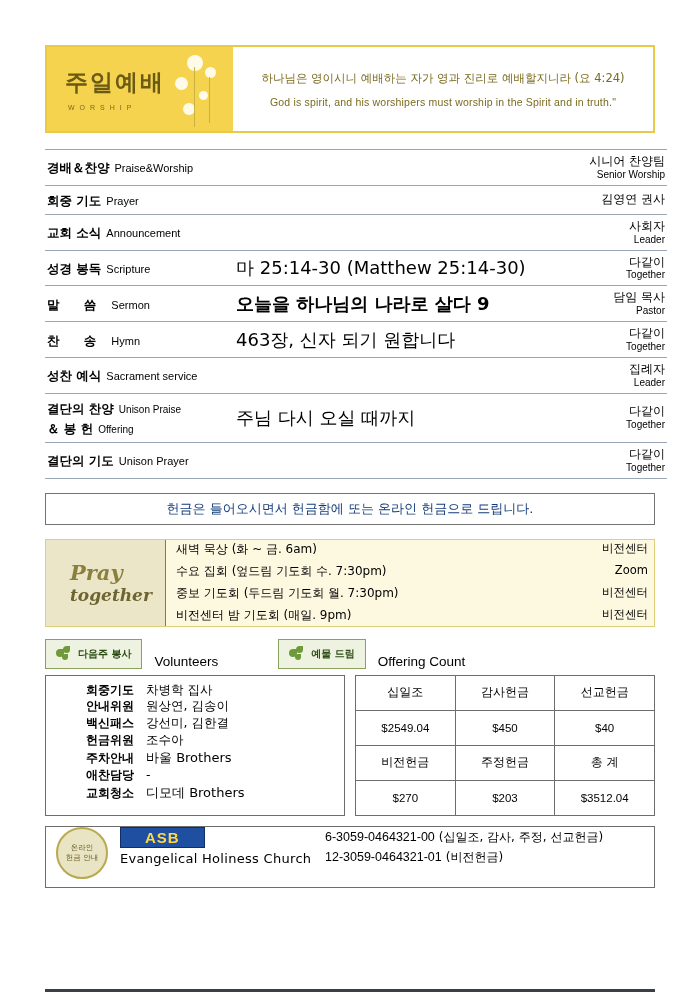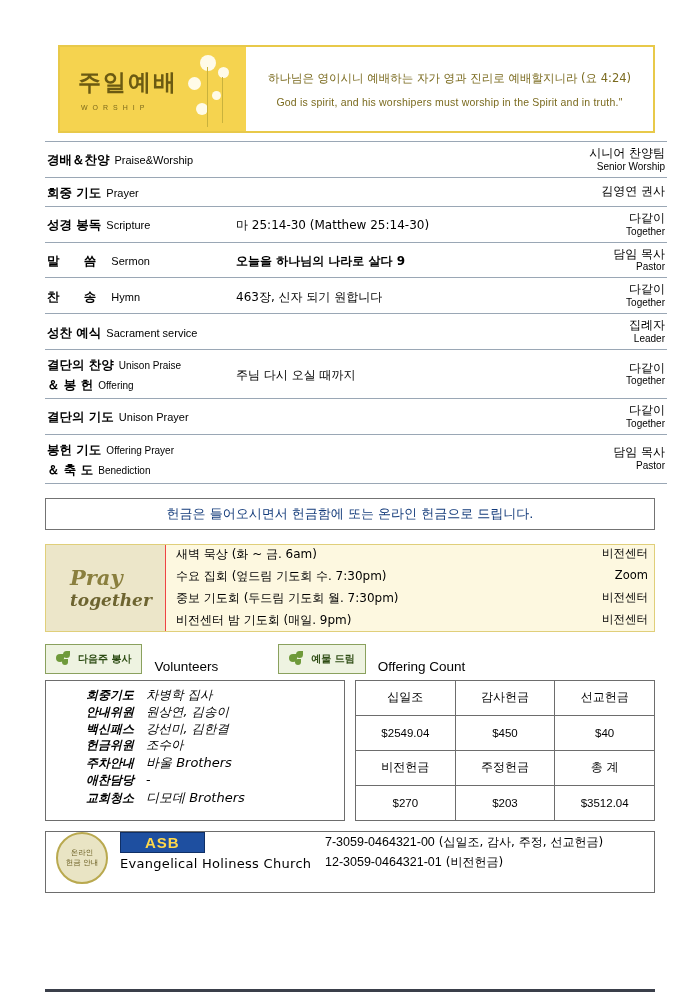--- a/index.html
+++ b/index.html
@@ -24,21 +24,20 @@
 
   
   .banner {
     margin-top: 45px;
     height: 88px;
     border: 2px solid #e8c94a;
     display: flex;
     align-items: stretch;
     background: #ffffff;
     box-sizing: border-box;
-    margin-left: 13px;
   }
   .banner-left {
     width: 186px;
     background: #f5d34f;
     position: relative;
     overflow: hidden;
     display: flex;
     flex-direction: column;
     justify-content: center;
     padding-left: 18px;
@@ -95,21 +94,21 @@
     font-size: 10.5px;
     color: #7a6a1e;
     margin-top: 10px;
     font-style: normal;
     letter-spacing: .2px;
     white-space: nowrap;
   }
 
   
   .order {
-    margin-top: 8px;
+    margin-top: 16px;
     border-collapse: collapse;
     width: 100%;
     table-layout: fixed;
   }
   .order td {
     border-bottom: 1px solid #9aa7b5;
     padding: 5px 2px 4px 2px;
     vertical-align: middle;
   }
   .order tr:first-child td { border-top: 1px solid #9aa7b5; }
@@ -125,21 +124,21 @@
   }
   .t-kr.spaced { letter-spacing: 10px; }
   .t-en {
     font-size: 11px;
     font-family: "Liberation Sans", sans-serif;
     color: #000;
     margin-left: 5px;
   }
   .t-en.small { font-size: 10px; }
   .mid {
-    font-size: 12px;
+    font-size: 18px;
     font-family: "DejaVu Sans", sans-serif;
   }
   .mid.bold { font-weight: bold; }
   .r-kr {
     font-size: 12px;
     font-family: "DejaVu Sans", sans-serif;
     display: block;
     line-height: 1.15;
   }
   .r-en {
@@ -258,21 +257,20 @@
   .data-area {
     margin-top: 6px;
     display: flex;
     gap: 10px;
   }
   .vol-table {
     border: 1px solid #6d6d6d;
     width: 300px;
     box-sizing: border-box;
     padding: 6px 4px 6px 4px;
-    font-style: italic;
   }
   .vol-row {
     display: flex;
     align-items: baseline;
     font-family: "DejaVu Sans", sans-serif;
     line-height: 1.35;
   }
   .vol-role {
     width: 84px;
     text-align: right;
@@ -412,20 +410,30 @@
           <span class="t-kr">회중 기도</span><span class="t-en">Prayer</span>
         </td>
         <td class="col-mid"><span class="mid"></span></td>
         <td class="col-right">
           <span class="r-kr">김영연 권사</span>
           <span class="r-en"></span>
         </td>
       </tr>
       <tr>
         <td class="col-title">
+          <span class="t-kr">교회 소식</span><span class="t-en">Announcement</span>
+        </td>
+        <td class="col-mid"><span class="mid"></span></td>
+        <td class="col-right">
+          <span class="r-kr">사회자</span>
+          <span class="r-en">Leader</span>
+        </td>
+      </tr>
+      <tr>
+        <td class="col-title">
           <span class="t-kr">성경 봉독</span><span class="t-en">Scripture</span>
         </td>
         <td class="col-mid"><span class="mid">마 25:14-30  (Matthew 25:14-30)</span></td>
         <td class="col-right">
           <span class="r-kr">다같이</span>
           <span class="r-en">Together</span>
         </td>
       </tr>
       <tr>
         <td class="col-title">
@@ -469,31 +477,20 @@
         </td>
       </tr>
       <tr>
         <td class="col-title">
           <span class="t-kr">결단의 기도</span><span class="t-en">Unison  Prayer</span>
         </td>
         <td class="col-mid"><span class="mid"></span></td>
         <td class="col-right">
           <span class="r-kr">다같이</span>
           <span class="r-en">Together</span>
-        </td>
-      </tr>
-      <tr>
-        <td class="col-title">
-          <span class="t-kr">봉헌    기도</span><span class="t-en small">Offering  Prayer</span>
-          <span class="sub-line"><span class="t-kr">＆  축     도</span><span class="t-en small">Benediction</span></span>
-        </td>
-        <td class="col-mid"><span class="mid"></span></td>
-        <td class="col-right">
-          <span class="r-kr">담임 목사</span>
-          <span class="r-en">Pastor</span>
         </td>
       </tr>
     </tbody>
   </table>
 
   <div class="notice">
     <span>헌금은 들어오시면서 헌금함에 또는 온라인 헌금으로 드립니다.</span>
   </div>
 
   <div class="prayer">
@@ -606,21 +603,21 @@
     <div class="footer-seal">
       <span>온라인</span>
       <span>헌금 안내</span>
     </div>
     <div class="footer-church">
       <span class="asb">ASB</span>
       <div class="church-name">Evangelical Holiness Church</div>
     </div>
     <div class="footer-acct">
       <div class="acct-line">
-        <span class="num">7-3059-0464321-00</span>
+        <span class="num">6-3059-0464321-00</span>
         <span class="note">(십일조, 감사, 주정, 선교헌금)</span>
       </div>
       <div class="acct-line">
         <span class="num">12-3059-0464321-01</span>
         <span class="note">(비전헌금)</span>
       </div>
     </div>
   </div>
 
   <div class="bottom-band"></div>

